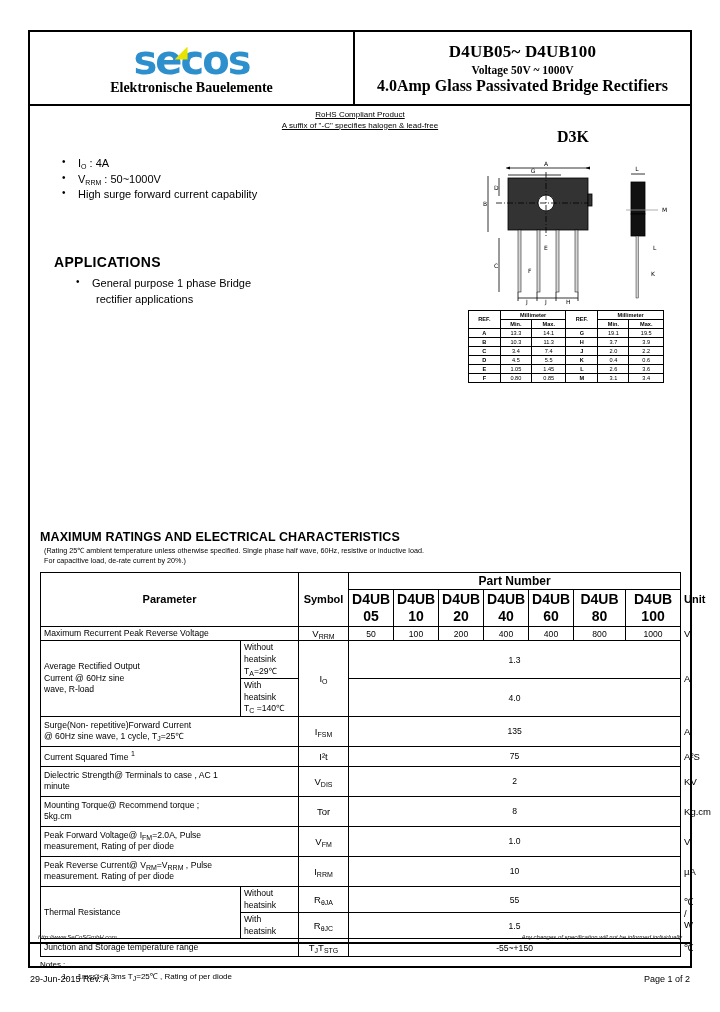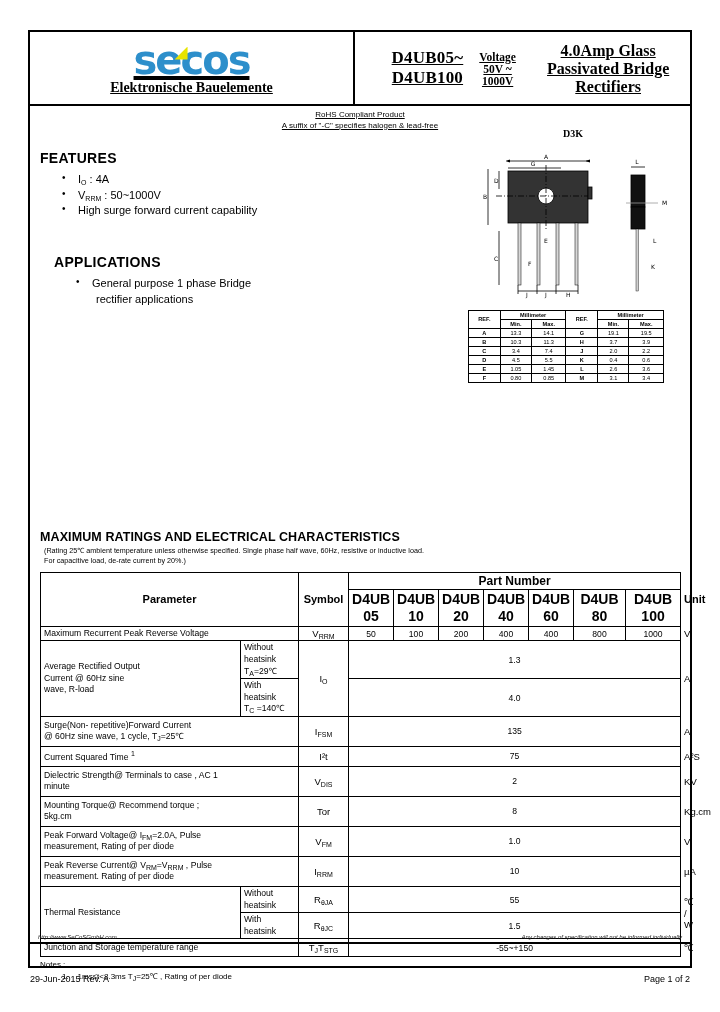--- a/index.html
+++ b/index.html
@@ -11,36 +11,36 @@
     color:#000;
     position:relative;
   }
   .page {
     position:absolute;
     left:28px; top:30px;
     width:664px; height:938px;
     border:2px solid #000;
   }
   
-  .hdr { display:flex; height:74px; border-bottom:2px solid #000;text-decoration:underline; }
+  .hdr { display:flex; height:74px; border-bottom:2px solid #000; }
   .hdr-left { width:325px; border-right:2px solid #000; display:flex;
               flex-direction:column; align-items:center; justify-content:center; }
   .logo-word { font-family:"DejaVu Sans", sans-serif; font-weight:bold;
                font-size:40px; letter-spacing:-2px; color:#2d8fcb; line-height:0.95;
                position:relative; }
   .logo-word .wedge {
       position:absolute; left:41px; top:6px; width:13px; height:13px;
       background:#e8e400;
       clip-path:polygon(0 100%,100% 100%,100% 0);
   }
   .logo-sub { font-family:"Liberation Serif", serif; font-weight:bold;
               font-size:14px; margin-top:1px;text-align:right; }
-  .hdr-right { flex:1; display:flex; flex-direction:row;
+  .hdr-right { flex:1; display:flex; flex-direction:column;
                align-items:center; justify-content:center;
-               font-family:"Liberation Serif", serif; text-align:center;margin-left:31px; }
+               font-family:"Liberation Serif", serif; text-align:center; }
   .hdr-title { font-size:17px; font-weight:bold; letter-spacing:.2px; }
   .hdr-l2 { font-size:11.5px; font-weight:bold; margin-top:2px; }
   .hdr-l3 { font-size:16px; font-weight:bold; margin-top:1px; }
 
   
   .rohs { text-align:center; padding-top:4px; }
   .rohs div { font-size:8px; text-decoration:underline; line-height:1.35; }
 
   
   .body-area { position:relative; }
@@ -48,21 +48,21 @@
   .sec-title { font-size:14px; font-weight:bold; letter-spacing:.3px; }
   ul.bul { list-style:none; margin:6px 0 0 0; padding:0 0 0 22px; }
   ul.bul li { font-size:11px; line-height:1.45; position:relative; padding-left:16px; }
   ul.bul li::before { content:"\2022"; position:absolute; left:0; top:-1px; font-size:10px; }
   sub { font-size:7px; vertical-align:baseline; position:relative; top:2px; }
   sup { font-size:7px; }
   .apps { position:absolute; left:24px; top:122px; width:300px; }
 
   
   .draw-wrap { position:absolute; left:432px; top:-4px; width:222px; height:200px; }
-  .d3k { text-align:center; font-size:10px; font-weight:bold; font-family:"Liberation Serif", serif; }
+  .d3k { text-align:center; font-size:16px; font-weight:bold; font-family:"Liberation Serif", serif; }
   .draw-svg { display:block; margin:0 auto; }
 
   
   .dim-table { position:absolute; left:438px; top:178px; width:196px;
                border-collapse:collapse; font-size:5.6px; }
   .dim-table th, .dim-table td { border:1px solid #000; text-align:center;
                                  padding:0; height:8px; line-height:8px; }
   .dim-table th { font-weight:bold; }
   .dim-table td.ref { font-weight:bold; }
 
@@ -117,21 +117,20 @@
   </div>
 
   <div class="rohs">
     <div>RoHS Compliant Product</div>
     <div>A suffix of "-C" specifies halogen &amp; lead-free</div>
   </div>
 
   <div class="body-area">
 
     <div class="features">
-      <div class="sec-title">FEATURES</div>
       <ul class="bul">
         <li><span>I</span><sub>O</sub><span> : 4A</span></li>
         <li><span>V</span><sub>RRM</sub><span> : 50~1000V</span></li>
         <li><span>High surge forward current capability</span></li>
       </ul>
     </div>
 
     <div class="apps">
       <div class="sec-title">APPLICATIONS</div>
       <ul class="bul">

